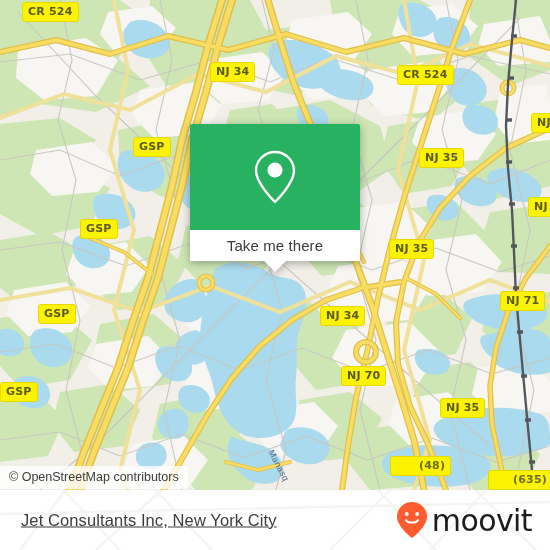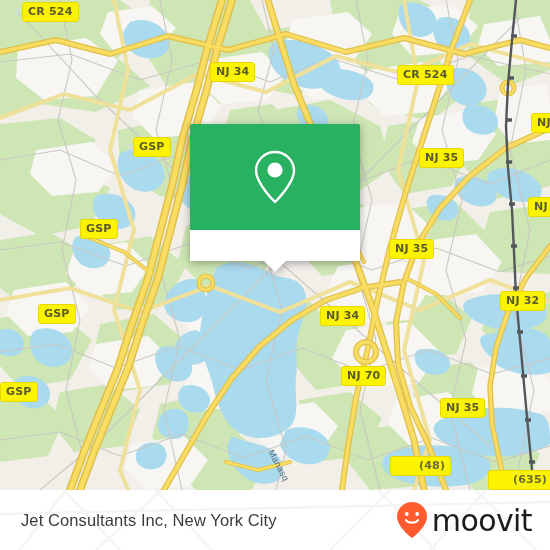--- a/index.html
+++ b/index.html
@@ -85,21 +85,21 @@
 
   
   .footer{
     position:absolute;left:0;top:490px;width:550px;height:60px;
     background:#ffffff;
     overflow:hidden;
   }
   .footer-lines{position:absolute;left:0;top:0;opacity:.5;}
   .footer-title{
     position:absolute;left:21px;top:50%;transform:translateY(-50%);
-    color:#3c3c3c;font-size:16.5px;letter-spacing:.1px;white-space:nowrap;
+    color:#3c3c3c;font-size:16.5px;letter-spacing:.1px;white-space:nowrap;text-decoration:underline;
   }
   .brand{
     position:absolute;right:18px;top:50%;transform:translateY(-50%);
     display:flex;align-items:center;gap:4px;
   }
   .brand-word{
     color:#1c1c1c;font-size:30px;font-weight:normal;letter-spacing:-.6px;
     font-family:"DejaVu Sans","Liberation Sans",sans-serif;
   }
 </style>
@@ -328,42 +328,44 @@
         <div class="shield" style="left: 210px; top: 62px;">NJ 34</div>
         <div class="shield" style="left: 397px; top: 65px;">CR 524</div>
         <div class="shield" style="left: 133px; top: 137px;">GSP</div>
         <div class="shield" style="left: 419px; top: 148px;">NJ 35</div>
         <div class="shield" style="left: 531px; top: 113px;">NJ</div>
         <div class="shield" style="left: 528px; top: 197px;">NJ</div>
         <div class="shield" style="left: 80px; top: 219px;">GSP</div>
         <div class="shield" style="left: 389px; top: 239px;">NJ 35</div>
         <div class="shield" style="left: 38px; top: 304px;">GSP</div>
         <div class="shield" style="left: 320px; top: 306px;">NJ 34</div>
-        <div class="shield" style="left: 500px; top: 291px;">NJ 32</div>
+        <div class="shield" style="left: 500px; top: 291px;">NJ 71</div>
         <div class="shield" style="left: 0px; top: 382px;">GSP</div>
         <div class="shield" style="left: 341px; top: 366px;">NJ 70</div>
         <div class="shield" style="left: 440px; top: 398px;">NJ 35</div>
         <div class="shield paren" style="left: 390px; top: 456px; padding-left: 28px;">(48)</div>
         <div class="shield paren" style="left: 488px; top: 470px; padding-left: 24px;">(635)</div>
       </div>
 
     <div id="water-label-layer">
         <div class="river-label" style="left: 275px; top: 448px; transform: rotate(62deg);">Manasq</div>
       </div>
 
+    <div class="attribution">© OpenStreetMap contributors</div>
   </div>
 
   <div class="popup">
     <div class="popup-head">
       <svg width="46" height="58" viewBox="0 0 46 58">
         <path d="M23 4 C12.5 4 4 12.4 4 22.8 C4 35.5 23 54 23 54 C23 54 42 35.5 42 22.8 C42 12.4 33.5 4 23 4 Z" fill="none" stroke="#ffffff" stroke-width="2.4" stroke-linejoin="round"></path>
         <circle cx="23" cy="22" r="7.6" fill="#ffffff"></circle>
       </svg>
     </div>
     <div class="popup-body">
+      <span class="label">Take me there</span>
       <span class="popup-tail"></span>
     </div>
   </div>
 
   <div class="footer">
     <svg class="footer-lines" width="550" height="60" viewBox="0 0 550 60">
       <g stroke="#eceae6" stroke-width="2.4" fill="none">
         <path d="M20,60 L70,-6"></path>
         <path d="M58,-6 L120,60"></path>
         <path d="M96,60 L168,-6"></path>

